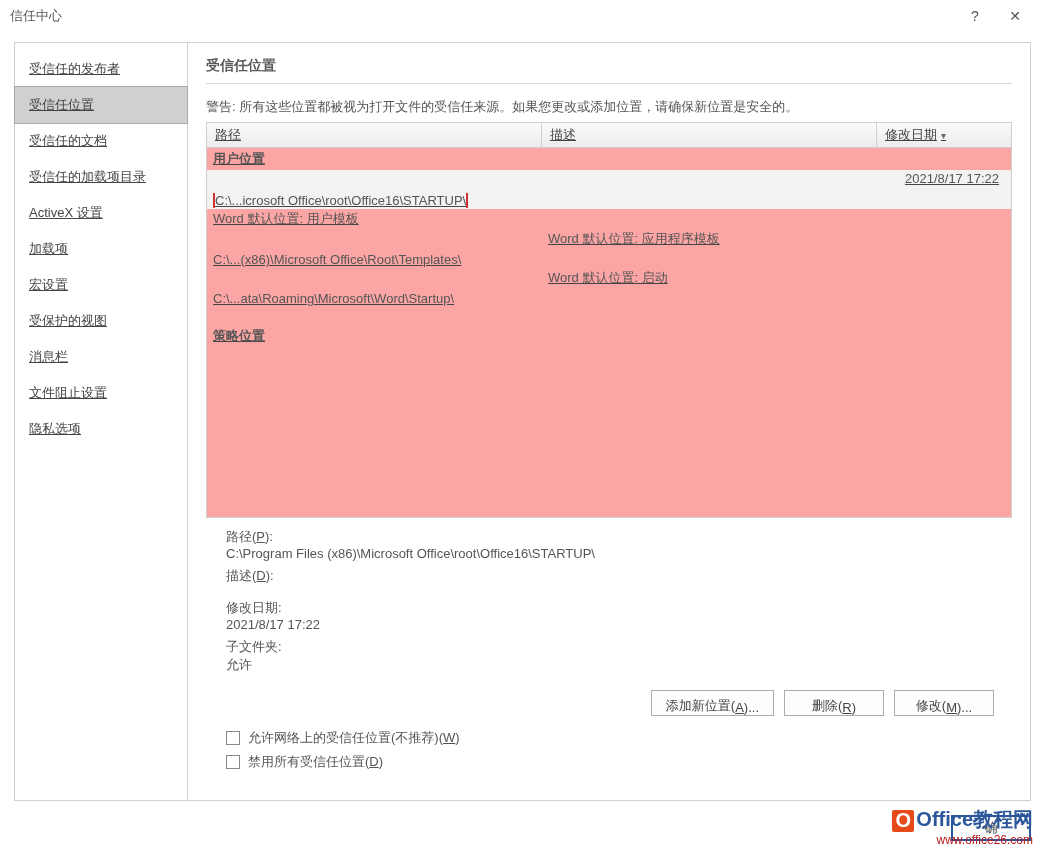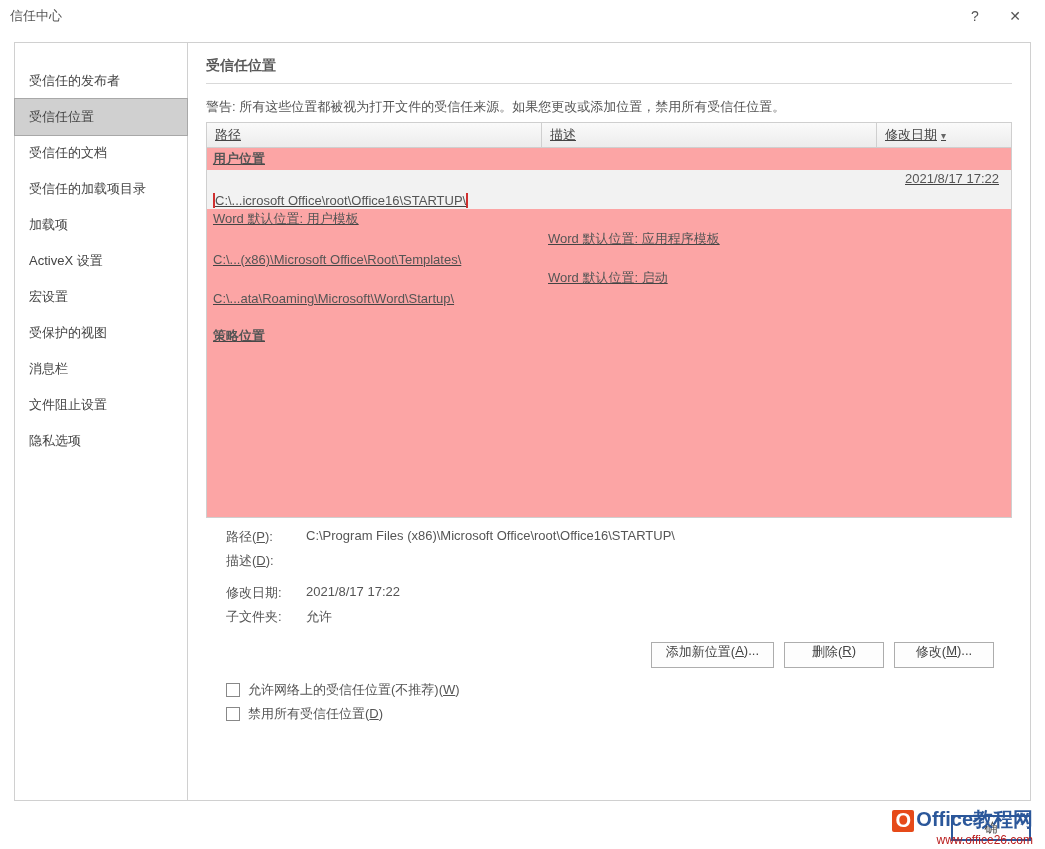--- a/index.html
+++ b/index.html
@@ -27,21 +27,22 @@
 }
 .dialog-body {
   position: absolute;
   top: 42px; left: 14px; right: 14px; bottom: 48px;
   display: flex;
 }
 .sidebar {
   width: 174px;
   border: 1px solid #d0d0d0;
   background: #fff;
-  padding-top: 20px;
+  padding-top: 8px;
+  text-decoration: underline;
 }
 .sidebar-item {
   padding: 9px 14px;
   color: #444;
   font-size: 13px;
   cursor: default;
 }
 .sidebar-item.selected {
   background: #d0d0d0;
   border: 1px solid #a8a8a8;
@@ -110,36 +111,36 @@
 .td-date { flex: 0 0 134px; text-align: right; padding-right:6px; }
 .highlight-box {
   border: 2px solid #d03030;
   position: relative;
 }
 .details {
   padding: 10px 20px 6px 20px;
   color: #555;
   font-size: 13px;
 }
-.drow { display:flex; margin-bottom: 6px; }
+.drow { display:flex; margin-bottom: 6px; flex-direction: column; }
 .dlabel { width: 80px; }
 .btn-row {
   display:flex; justify-content:flex-end; gap:10px;
   padding: 4px 18px 10px 0;
 }
 .btn {
   min-width: 100px;
   height: 26px;
   border: 1px solid #adadad;
   background: #fdfdfd;
   font-size: 13px;
   color: #444;
   padding: 0 14px;
   cursor: default;
-  display:flex; align-items:flex-start; justify-content:center;
+  display:flex; align-items:flex-end; justify-content:center;
 }
 .chk-row {
   display:flex; align-items:center;
   padding: 3px 20px;
   color:#555; font-size:13px;
 }
 .chk {
   width:14px; height:14px; border:1px solid #888; margin-right:8px; background:#fff;
 }
 .footer {
@@ -179,33 +180,33 @@
   <div class="titlebar-btn">?</div>
   <div class="titlebar-btn">✕</div>
 </div>
 
 <div class="dialog-body">
   <div class="sidebar">
     <div class="sidebar-item"><span>受信任的发布者</span></div>
     <div class="sidebar-item selected"><span>受信任位置</span></div>
     <div class="sidebar-item"><span>受信任的文档</span></div>
     <div class="sidebar-item"><span>受信任的加载项目录</span></div>
+    <div class="sidebar-item"><span>ActiveX 设置</span></div>
     <div class="sidebar-item"><span>加载项</span></div>
-    <div class="sidebar-item"><span>ActiveX 设置</span></div>
     <div class="sidebar-item"><span>宏设置</span></div>
     <div class="sidebar-item"><span>受保护的视图</span></div>
     <div class="sidebar-item"><span>消息栏</span></div>
     <div class="sidebar-item"><span>文件阻止设置</span></div>
     <div class="sidebar-item"><span>隐私选项</span></div>
   </div>
 
   <div class="main">
     <div class="main-inner">
       <div class="section-title">受信任位置</div>
-      <div class="warning">警告: 所有这些位置都被视为打开文件的受信任来源。如果您更改或添加位置，禁用所有受信任位置。</div>
+      <div class="warning">警告: 所有这些位置都被视为打开文件的受信任来源。如果您更改或添加位置，请确保新位置是安全的。</div>
 
       <div class="table-wrap">
         <div class="thead">
           <div class="th th-path">
               <span>路径</span>
             </div>
           <div class="th th-desc">
               <span>描述</span>
             </div>
           <div class="th th-date">

